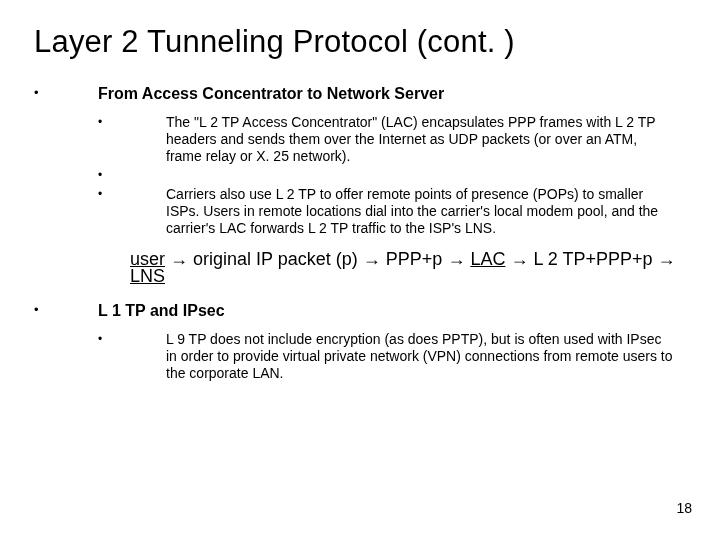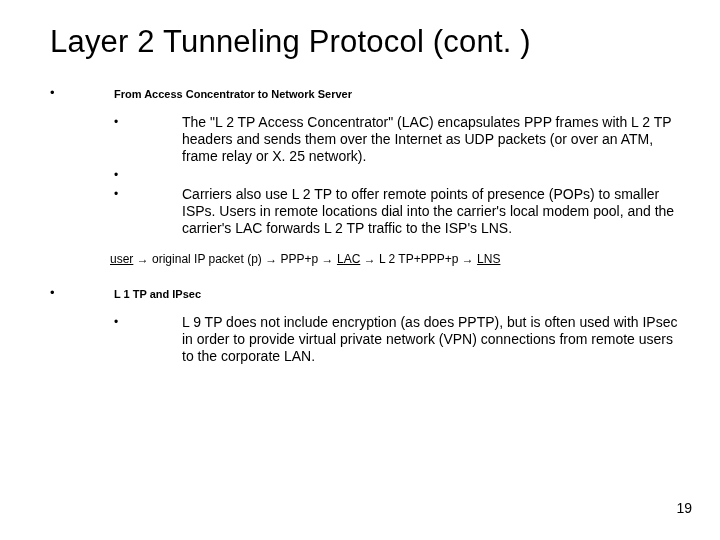--- a/index.html
+++ b/index.html
@@ -8,42 +8,42 @@
     width: 720px;
     height: 540px;
     background: #ffffff;
     font-family: Arial, Helvetica, sans-serif;
     color: #000000;
   }
   .slide {
     box-sizing: border-box;
     width: 720px;
     height: 540px;
-    padding: 18px 34px 0 50px;
+    padding: 18px 34px 0 34px;
     position: relative;
   }
   .title {
     font-size: 31px;
     font-weight: normal;
     margin: 6px 0 24px 0;
     letter-spacing: 0.2px;
   }
   .lvl1-row {
     display: flex;
     align-items: flex-start;
     margin-bottom: 4px;
   }
   .lvl1-bullet {
     width: 64px;
     flex: 0 0 64px;
     font-size: 13px;
     line-height: 18px;
   }
   .lvl1-text {
-    font-size: 11px;
+    font-size: 16px;
     font-weight: bold;
     line-height: 20px;
     text-align: right;
   }
   .sub-block {
     margin-left: 64px;
     margin-top: 10px;
   }
   .lvl2-row {
     display: flex;
@@ -55,24 +55,24 @@
     flex: 0 0 68px;
     font-size: 12px;
     line-height: 17px;
   }
   .lvl2-text {
     font-size: 14px;
     line-height: 17px;
     max-width: 510px;
   }
   .flow-row {
-    margin-left: 60px;
+    margin-left: 96px;
     margin-top: 14px;
     margin-bottom: 16px;
-    font-size: 12px;
+    font-size: 18px;
     line-height: 17px;
   }
   .u { text-decoration: underline; }
   .arrow {
     font-family: 'Segoe UI Symbol', Arial, sans-serif;
   }
   .page-num {
     position: absolute;
     right: 28px;
     bottom: 24px;
@@ -124,15 +124,15 @@
     <div class="lvl1-text">L 1 TP and IPsec</div>
   </div>
 
   <div class="sub-block">
     <div class="lvl2-row">
       <div class="lvl2-bullet">•</div>
       <div class="lvl2-text">L 9 TP does not include encryption (as does PPTP), but is often used with IPsec in order to provide virtual private network (VPN) connections from remote users to the corporate LAN.</div>
     </div>
   </div>
 
-  <div class="page-num">19</div>
+  <div class="page-num">18</div>
 
 </div>
 
 </body></html>

